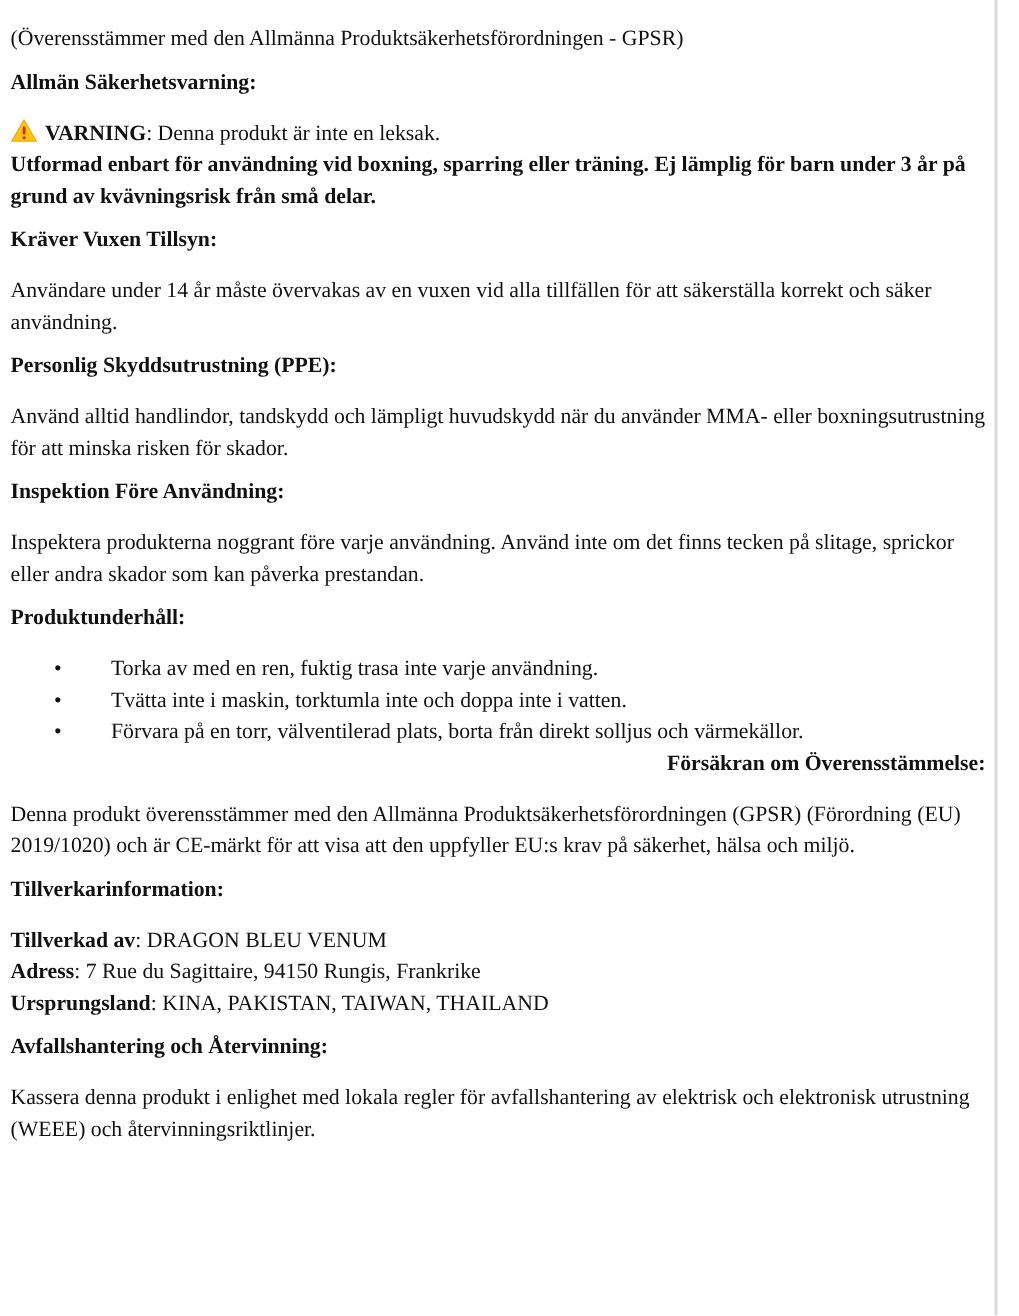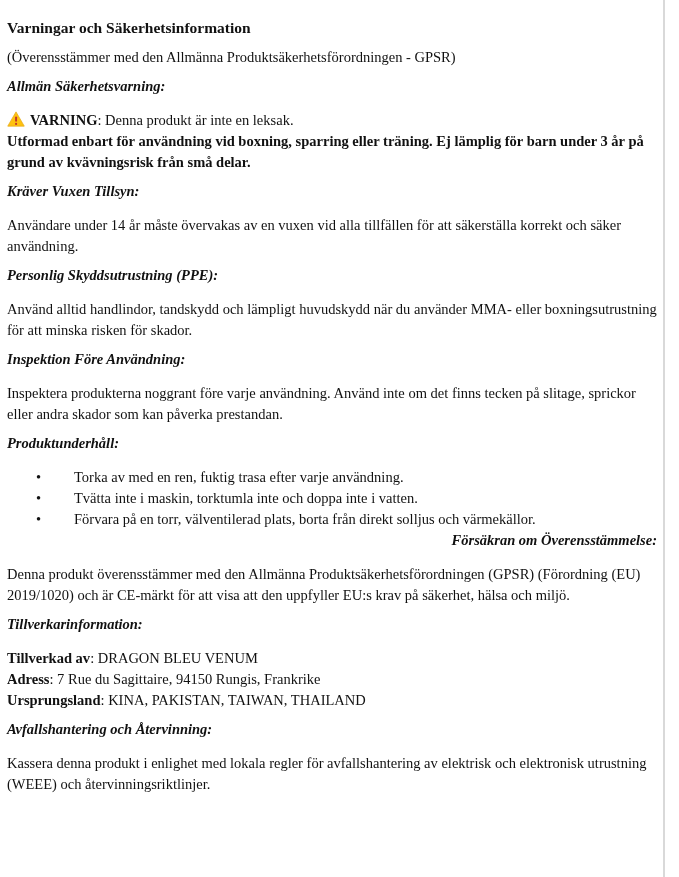--- a/index.html
+++ b/index.html
@@ -20,21 +20,20 @@
   .doc-title {
     font-size: 15.5px;
     font-weight: 700;
     line-height: 23px;
     margin-bottom: 8px;
   }
   .subtitle { margin-bottom: 0; }
   .h {
     font-weight: 700;
     margin: 8px 0 13px;
-    font-style: italic;
   }
   .h.tight { margin-top: 0; text-align: right; }
   .p { margin: 0 0 8px; }
   .warning-line { display: block; }
   .warn-icon {
     display: inline-block;
     vertical-align: -2px;
     margin-right: 5px;
   }
   .bold { font-weight: 700; }
@@ -54,21 +53,20 @@
     width: 2px;
     height: 877px;
     background: #d9d9d9;
   }
 </style>
 </head>
 <body>
 
 <div class="page">
 
-  <div class="doc-title">Varningar och Säkerhetsinformation</div>
 
   <p class="p subtitle">(Överensstämmer med den Allmänna Produktsäkerhetsförordningen - GPSR)</p>
 
   <div class="h">Allmän Säkerhetsvarning:</div>
 
   <p class="p warning-line">
     <svg class="warn-icon" width="18" height="16" viewBox="0 0 24 21" aria-hidden="true">
       <path d="M12 1 L23 20 H1 Z" stroke-width="1" stroke-linejoin="round" fill="#FFC20E" stroke="#E6A817"></path>
       <rect x="10.8" y="7" width="2.6" height="7.2" rx="1.3" fill="#C0392B"></rect>
       <circle cx="12.1" cy="17" r="1.5" fill="#C0392B"></circle>
@@ -85,21 +83,21 @@
   <p class="p">Använd alltid handlindor, tandskydd och lämpligt huvudskydd när du använder MMA- eller boxningsutrustning för att minska risken för skador.</p>
 
   <div class="h">Inspektion Före Användning:</div>
   <p class="p">Inspektera produkterna noggrant före varje användning. Använd inte om det finns tecken på slitage, sprickor eller andra skador som kan påverka prestandan.</p>
 
   <div class="h">Produktunderhåll:</div>
 
   <div class="bullet-list">
     <div class="bullet-row">
       <span class="blt">•</span>
-      <span class="blt-text">Torka av med en ren, fuktig trasa efter varje användning.</span>
+      <span class="blt-text">Torka av med en ren, fuktig trasa inte varje användning.</span>
     </div>
     <div class="bullet-row">
       <span class="blt">•</span>
       <span class="blt-text">Tvätta inte i maskin, torktumla inte och doppa inte i vatten.</span>
     </div>
     <div class="bullet-row">
       <span class="blt">•</span>
       <span class="blt-text">Förvara på en torr, välventilerad plats, borta från direkt solljus och värmekällor.</span>
     </div>
   </div>

